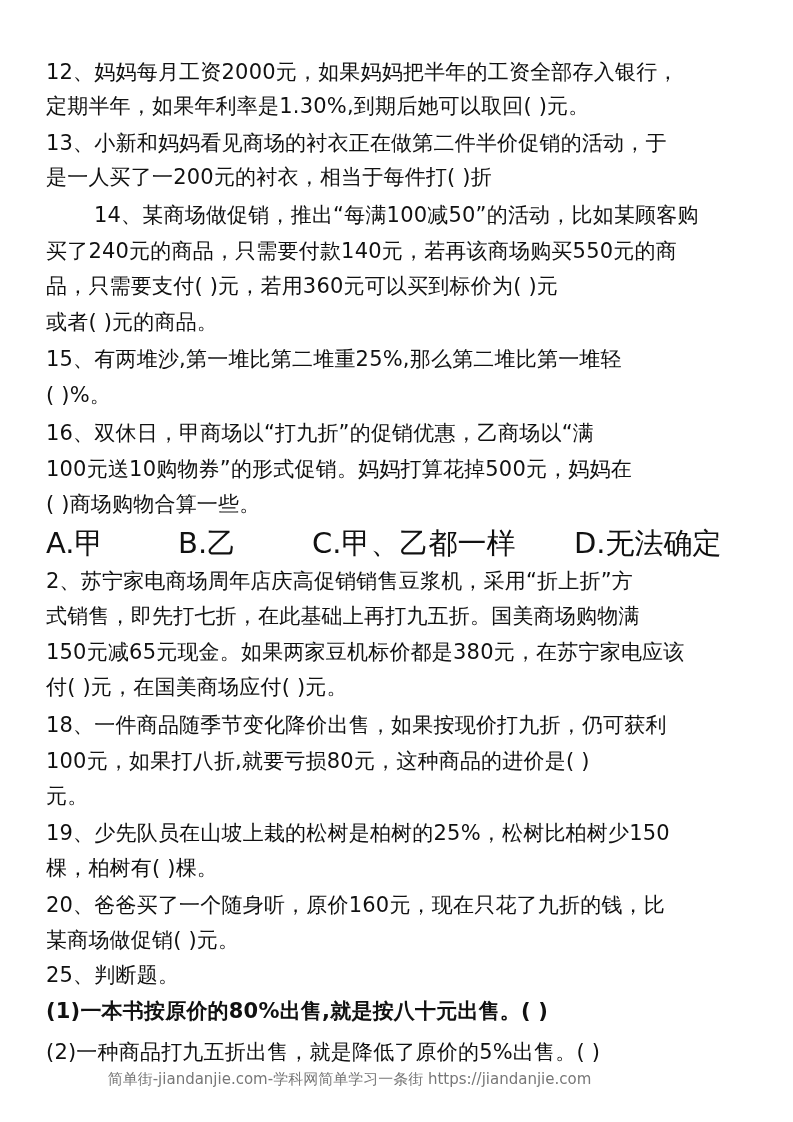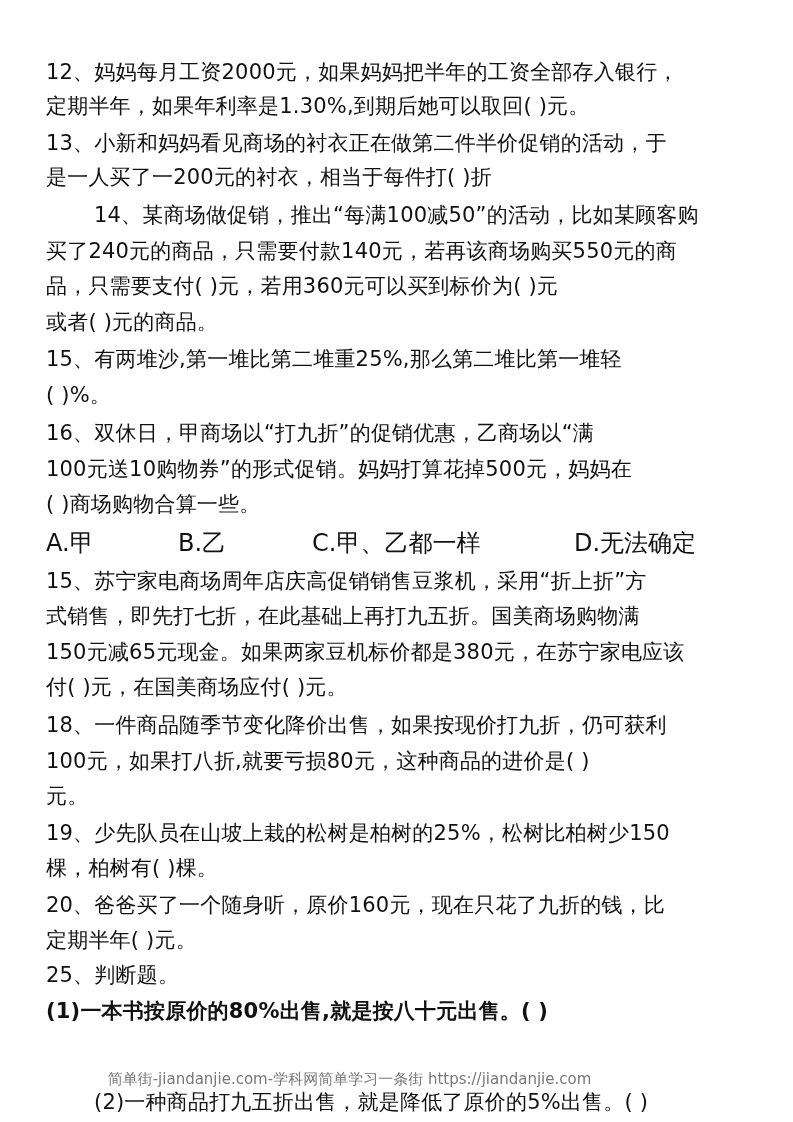--- a/index.html
+++ b/index.html
@@ -5,21 +5,21 @@
     html, body { margin: 0; padding: 0; }
     body {
       width: 793px; height: 1122px; background: #ffffff; position: relative; overflow: hidden;
       font-family: "DejaVu Sans", "Liberation Sans", sans-serif; color: #111111;
     }
     .page { position: absolute; left: 46px; top: 0; width: 710px; }
     .line {
       position: absolute; left: 0; white-space: nowrap;
       font-size: 21px; line-height: 30px; letter-spacing: 0.2px;
     }
-    .opt { position: absolute; font-size: 24px; line-height: 30px; white-space: nowrap; }
+    .opt { position: absolute; font-size: 29px; line-height: 30px; white-space: nowrap; }
     .footer {
       position: absolute; left: 0; width: 699px; top: 1070px; text-align: center;
       font-size: 15px; color: #777777; font-family: "DejaVu Sans", sans-serif;
     }
   </style>
 </head>
 <body>
 
 <div class="page" id="page">
     <div class="line" style="top: 57px;">12、妈妈每月工资2000元，如果妈妈把半年的工资全部存入银行，</div>
@@ -28,32 +28,32 @@
     <div class="line" style="top: 162px;">是一人买了一200元的衬衣，相当于每件打(      )折</div>
     <div class="line" style="top: 200px; margin-left: 48px;">14、某商场做促销，推出“每满100减50”的活动，比如某顾客购</div>
     <div class="line" style="top: 236px;">买了240元的商品，只需要付款140元，若再该商场购买550元的商</div>
     <div class="line" style="top: 271px;">品，只需要支付(      )元，若用360元可以买到标价为(       )元</div>
     <div class="line" style="top: 307px;">或者(       )元的商品。</div>
     <div class="line" style="top: 344px;">15、有两堆沙,第一堆比第二堆重25%,那么第二堆比第一堆轻</div>
     <div class="line" style="top: 380px;">(       )%。</div>
     <div class="line" style="top: 418px;">16、双休日，甲商场以“打九折”的促销优惠，乙商场以“满</div>
     <div class="line" style="top: 454px;">100元送10购物券”的形式促销。妈妈打算花掉500元，妈妈在</div>
     <div class="line" style="top: 489px;">(     )商场购物合算一些。</div>
-    <div class="line" style="top: 566px;">15、苏宁家电商场周年店庆高促销销售豆浆机，采用“折上折”方</div>
+    <div class="line" style="top: 566px;">2、苏宁家电商场周年店庆高促销销售豆浆机，采用“折上折”方</div>
     <div class="line" style="top: 601px;">式销售，即先打七折，在此基础上再打九五折。国美商场购物满</div>
     <div class="line" style="top: 637px;">150元减65元现金。如果两家豆机标价都是380元，在苏宁家电应该</div>
     <div class="line" style="top: 672px;">付(       )元，在国美商场应付(       )元。</div>
     <div class="line" style="top: 710px;">18、一件商品随季节变化降价出售，如果按现价打九折，仍可获利</div>
     <div class="line" style="top: 746px;">100元，如果打八折,就要亏损80元，这种商品的进价是(        )</div>
     <div class="line" style="top: 781px;">元。</div>
     <div class="line" style="top: 818px;">19、少先队员在山坡上栽的松树是柏树的25%，松树比柏树少150</div>
     <div class="line" style="top: 853px;">棵，柏树有(      )棵。</div>
     <div class="line" style="top: 890px;">20、爸爸买了一个随身听，原价160元，现在只花了九折的钱，比</div>
-    <div class="line" style="top: 925px;">定期半年(       )元。</div>
+    <div class="line" style="top: 925px;">某商场做促销(       )元。</div>
     <div class="line" style="top: 960px;">25、判断题。</div>
     <div class="line" style="top: 996px; font-weight: bold;">(1)一本书按原价的80%出售,就是按八十元出售。(       )</div>
-    <div class="line" style="top: 1087px; margin-left: 48px;">(2)一种商品打九五折出售，就是降低了原价的5%出售。(        )</div>
+    <div class="line" style="top: 1037px;">(2)一种商品打九五折出售，就是降低了原价的5%出售。(        )</div>
     <div class="opt" style="left: 0px; top: 528px;">A.甲</div>
     <div class="opt" style="left: 132px; top: 528px;">B.乙</div>
     <div class="opt" style="left: 266px; top: 528px;">C.甲、乙都一样</div>
     <div class="opt" style="left: 528px; top: 528px;">D.无法确定</div>
   </div>
 <div class="footer">简单街-jiandanjie.com-学科网简单学习一条街 https://jiandanjie.com</div>
 
 </body></html>

